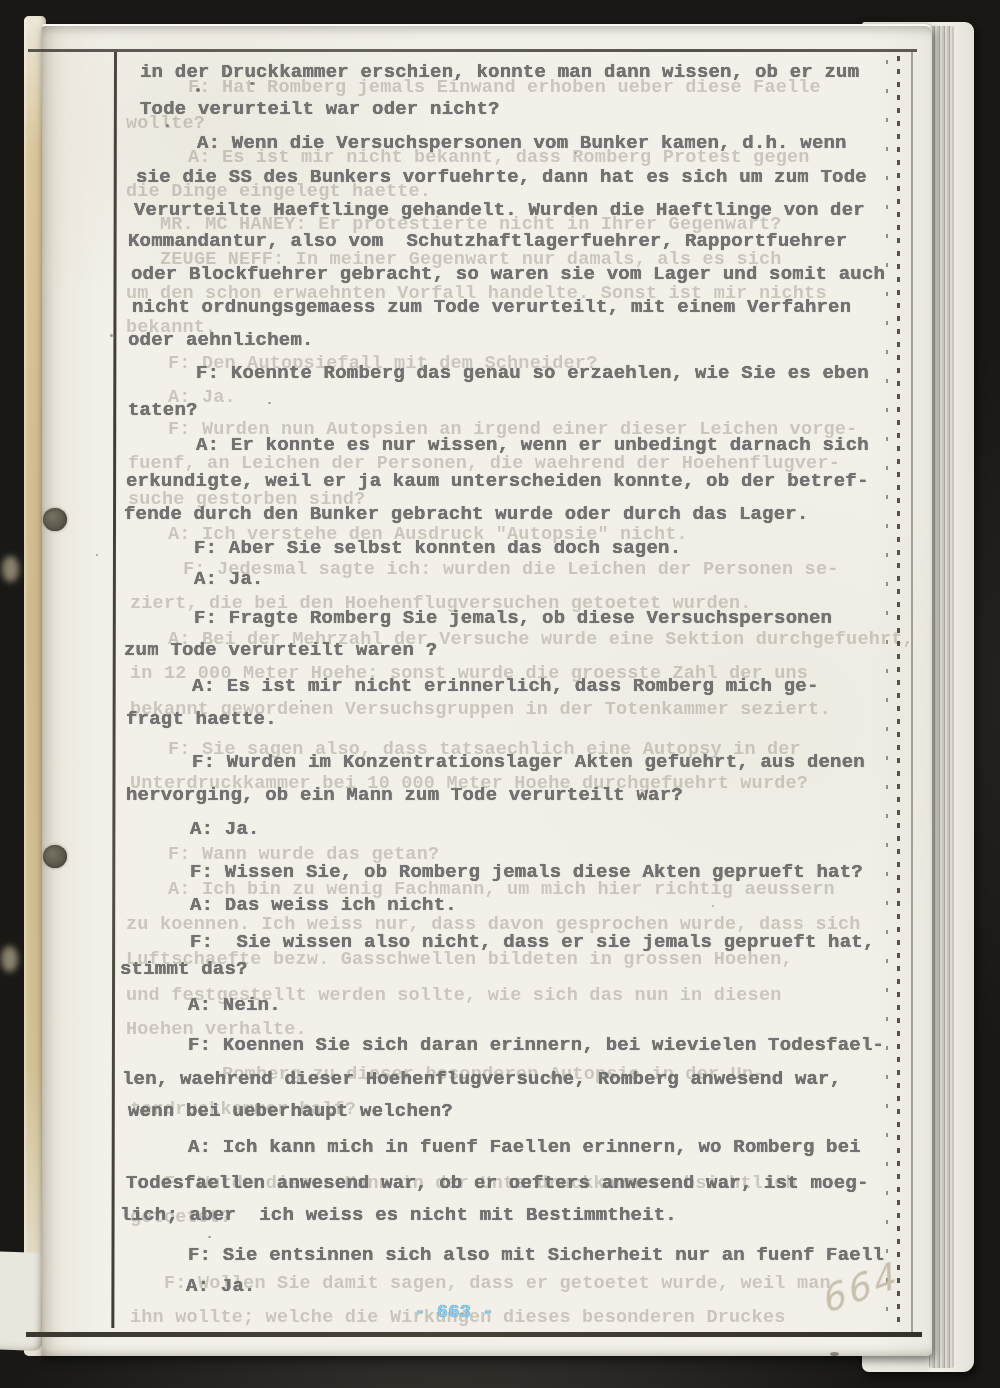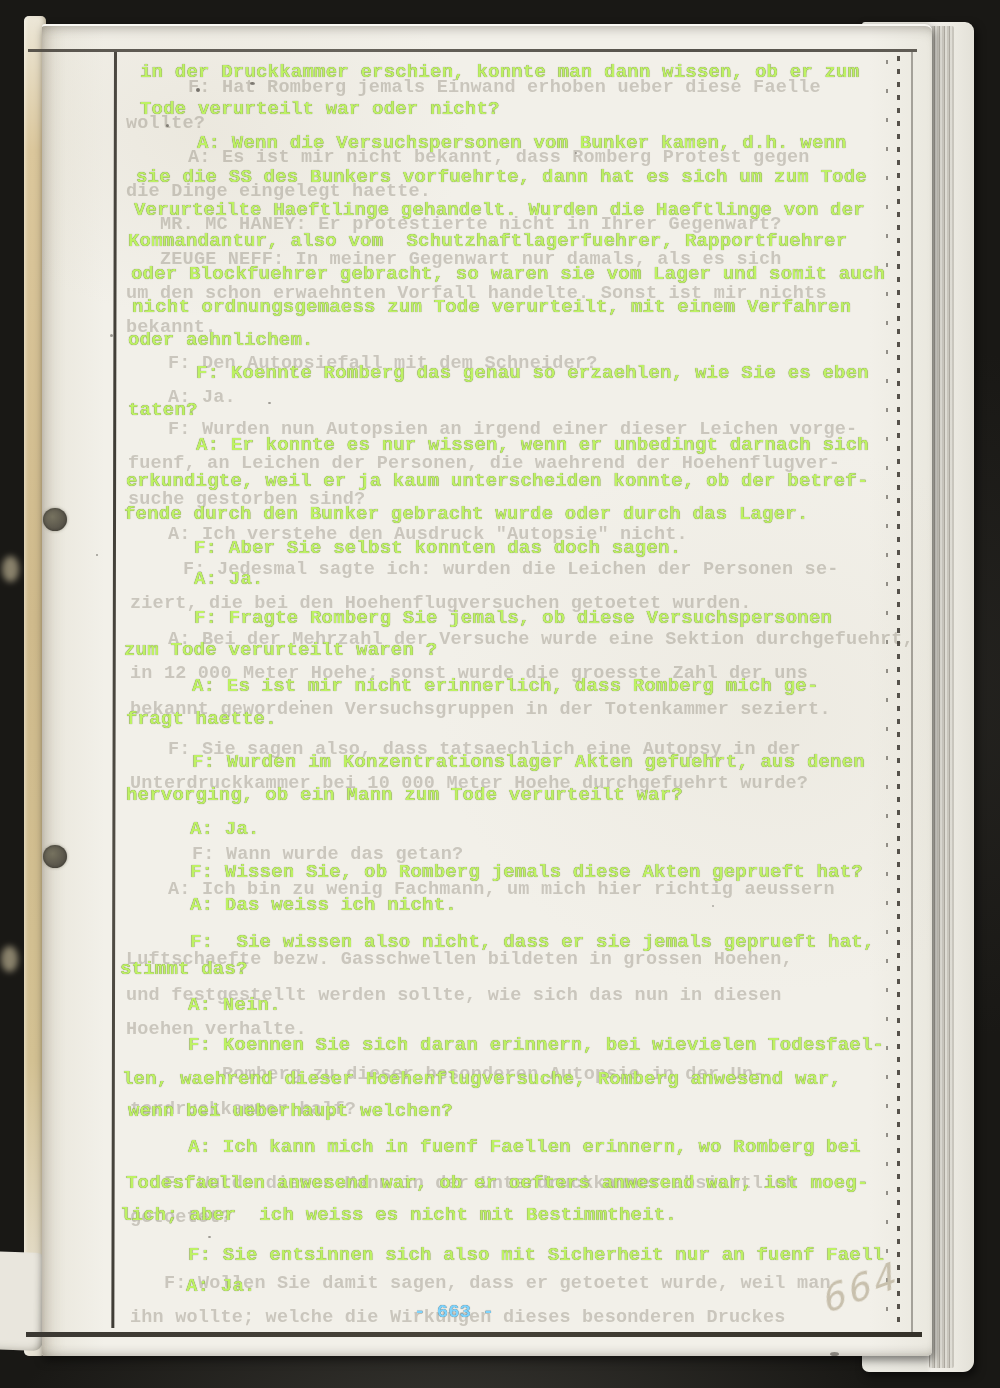--- a/index.html
+++ b/index.html
@@ -64,21 +64,21 @@
   .hole{position:absolute;width:24px;height:23px;border-radius:50%;z-index:7;
     background:radial-gradient(circle at 40% 38%,#76725f,#5a564b 60%,#4b483f);
     box-shadow:0 0 3px rgba(120,115,100,.7), inset 0 0 3px rgba(30,28,24,.6);filter:blur(.4px);}
   .hole-shadow{position:absolute;width:17px;height:26px;border-radius:50%;z-index:2;
     background:#e5d8b2;opacity:.55;filter:blur(3px);}
   .ghost-layer,.typed-layer,.speck-layer{position:absolute;left:0;top:0;width:1000px;height:1388px;z-index:8;}
   .ghost-layer{z-index:5;}
   .typed-line{
     position:absolute;white-space:pre;
     font:700 19px/24px "Liberation Mono", monospace;
-    color:#bef264;letter-spacing:.2px;
+    color:#737373;letter-spacing:.2px;
     text-shadow:0 0 .7px #3b372f;
     filter:blur(.32px);
   }
   .ghost-line{
     position:absolute;white-space:pre;
     font:700 18.5px/24px "Liberation Mono", monospace;
     color:#8f897c;letter-spacing:.2px;opacity:.4;filter:blur(.75px);
   }
   .page-number{
     position:absolute;left:414px;top:1300px;z-index:8;white-space:pre;
@@ -130,22 +130,23 @@
     <div class="ghost-line" style="top: 452px; left: 128px;">fuenf, an Leichen der Personen, die waehrend der Hoehenflugver-</div>
     <div class="ghost-line" style="top: 488px; left: 128px;">suche gestorben sind?</div>
     <div class="ghost-line" style="top: 523px; left: 168px;">A: Ich verstehe den Ausdruck "Autopsie" nicht.</div>
     <div class="ghost-line" style="top: 558px; left: 183px;">F: Jedesmal sagte ich: wurden die Leichen der Personen se-</div>
     <div class="ghost-line" style="top: 592px; left: 130px;">ziert, die bei den Hoehenflugversuchen getoetet wurden.</div>
     <div class="ghost-line" style="top: 628px; left: 168px;">A: Bei der Mehrzahl der Versuche wurde eine Sektion durchgefuehrt,</div>
     <div class="ghost-line" style="top: 662px; left: 130px;">in 12 000 Meter Hoehe; sonst wurde die groesste Zahl der uns</div>
     <div class="ghost-line" style="top: 698px; left: 130px;">bekannt gewordenen Versuchsgruppen in der Totenkammer seziert.</div>
     <div class="ghost-line" style="top: 738px; left: 168px;">F: Sie sagen also, dass tatsaechlich eine Autopsy in der</div>
     <div class="ghost-line" style="top: 772px; left: 130px;">Unterdruckkammer bei 10 000 Meter Hoehe durchgefuehrt wurde?</div>
-    <div class="ghost-line" style="top: 843px; left: 168px; margin-left: 24px;">F: Wann wurde das getan?</div>
+    <div class="ghost-line" style="top: 843px; left: 168px;">F: Wann wurde das getan?</div>
     <div class="ghost-line" style="top: 878px; left: 168px;">A: Ich bin zu wenig Fachmann, um mich hier richtig aeussern</div>
+    <div class="ghost-line" style="top: 913px; left: 126px;">zu koennen. Ich weiss nur, dass davon gesprochen wurde, dass sich</div>
     <div class="ghost-line" style="top: 948px; left: 126px;">Luftschaefte bezw. Gasschwellen bildeten in grossen Hoehen,</div>
     <div class="ghost-line" style="top: 984px; left: 126px;">und festgestellt werden sollte, wie sich das nun in diesen</div>
     <div class="ghost-line" style="top: 1018px; left: 126px;">Hoehen verhalte.</div>
     <div class="ghost-line" style="top: 1063px; left: 222px;">Romberg zu dieser besonderen Autopsie in der Un-</div>
     <div class="ghost-line" style="top: 1098px; left: 130px;">terdruckkammer half?</div>
     <div class="ghost-line" style="top: 1172px; left: 164px;">F: Wurde dieser Mann in der Unterdruckkammer absichtlich</div>
     <div class="ghost-line" style="top: 1206px; left: 130px;">getoetet?</div>
     <div class="ghost-line" style="top: 1272px; left: 164px;">F: Wollen Sie damit sagen, dass er getoetet wurde, weil man</div>
     <div class="ghost-line" style="top: 1306px; left: 130px;">ihn wollte; welche die Wirkungen dieses besonderen Druckes</div>
   </div>

